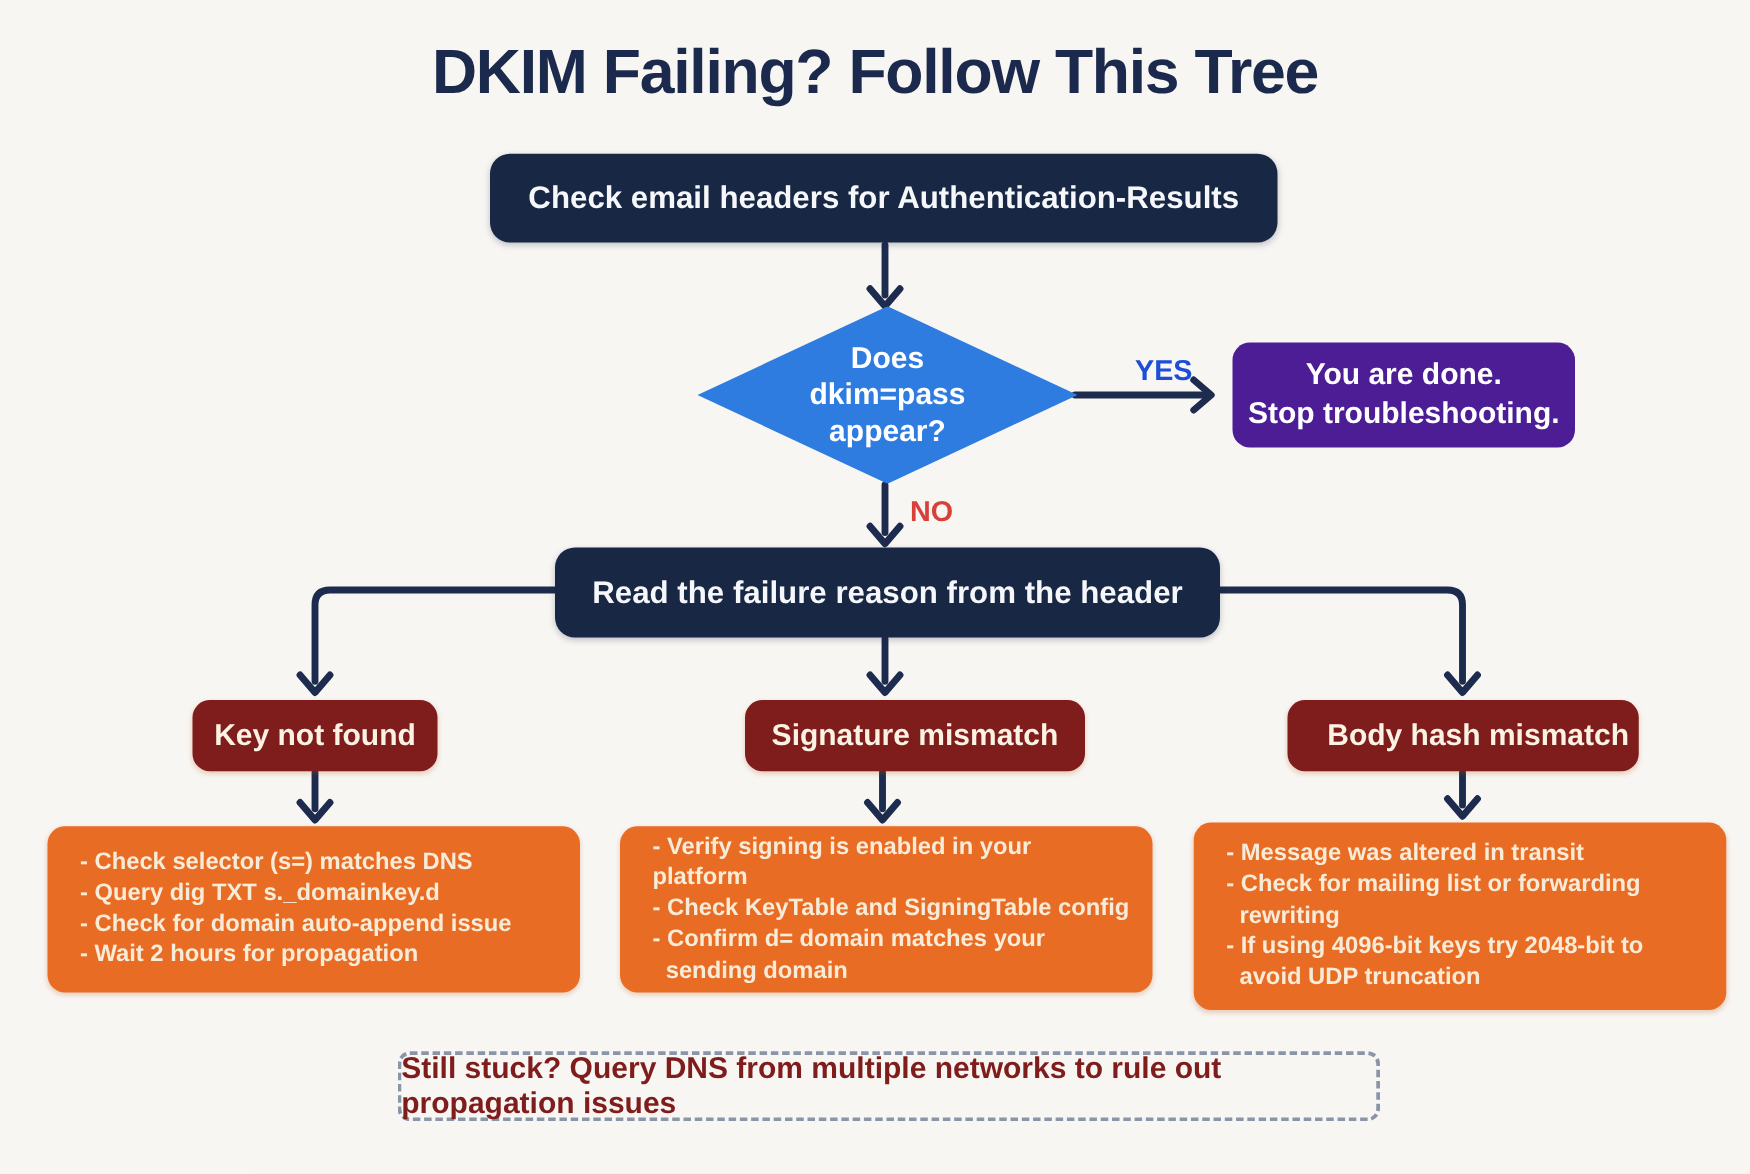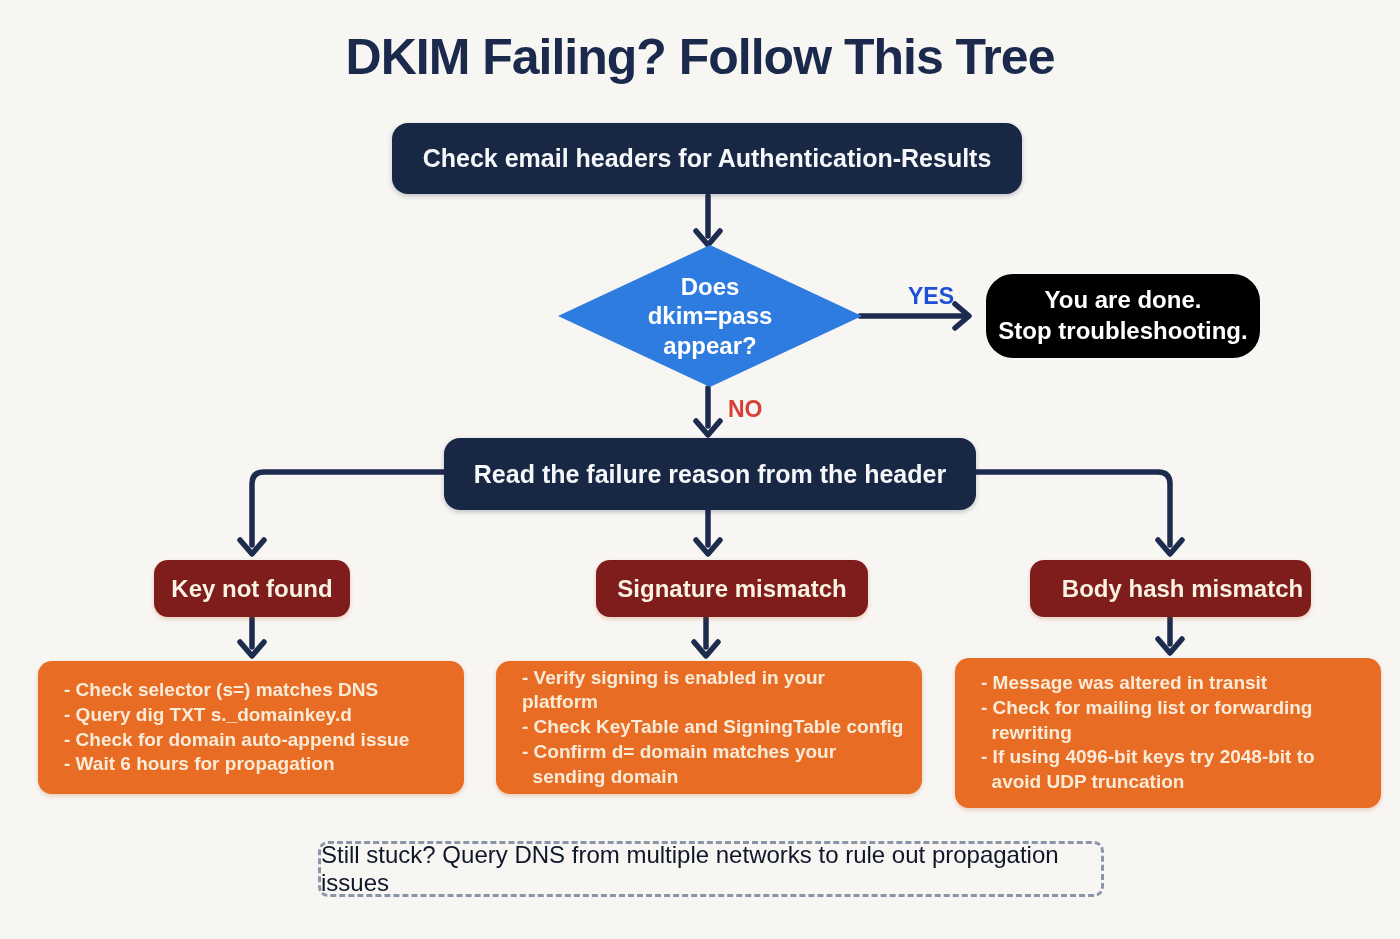--- a/index.html
+++ b/index.html
@@ -77,23 +77,23 @@
     color: #ffffff;
     font-weight: bold;
     font-size: 24px;
     line-height: 1.22;
     white-space: pre-line;
   }
 
   .node.green {
     left: 986px; top: 274px;
     width: 274px; height: 84px;
-    background: #000000;
+    background: #4c1d95;
     color: #ffffff;
-    border-radius: 27px;
+    border-radius: 14px;
     font-weight: bold;
     font-size: 24px;
     line-height: 1.28;
     text-align: center;
   }
 
   .edge-label {
     position: absolute;
     z-index: 2;
     font-weight: bold;
@@ -134,22 +134,23 @@
   .footer-note {
     position: absolute;
     left: 318px; top: 841px;
     width: 786px; height: 56px;
     z-index: 2;
     display: flex;
     align-items: center;
     justify-content: center;
     border: 3px dashed #8a95a8;
     border-radius: 10px;
-    color: #0f172a;
-    font-size: 24px;
+    color: #7f1d1d;
+    font-size: 24px;
+    font-weight: bold;
   }
 </style>
 </head>
 <body>
 
 <div class="stage">
 
   <svg class="connectors" width="1400" height="939" viewBox="0 0 1400 939" stroke="#1d2b4e" stroke-width="5.5" fill="none" stroke-linecap="round" stroke-linejoin="round">
 
     <path d="M708 196 L708 236"></path>
@@ -199,21 +200,21 @@
 
   <div class="node dark node-read">Read the failure reason from the header</div>
 
   <div class="node orange-label node-branch-0">Key not found</div>
   <div class="node orange-label node-branch-1">Signature mismatch</div>
   <div class="node orange-label node-branch-2">Body hash mismatch</div>
 
   <div class="node orange-detail node-detail-0">- Check selector (s=) matches DNS
 - Query dig TXT s._domainkey.d
 - Check for domain auto-append issue
-- Wait 6 hours for propagation</div>
+- Wait 2 hours for propagation</div>
   <div class="node orange-detail node-detail-1">- Verify signing is enabled in your platform
 - Check KeyTable and SigningTable config
 - Confirm d= domain matches your
   sending domain</div>
   <div class="node orange-detail node-detail-2">- Message was altered in transit
 - Check for mailing list or forwarding
   rewriting
 - If using 4096-bit keys try 2048-bit to
   avoid UDP truncation</div>
 

